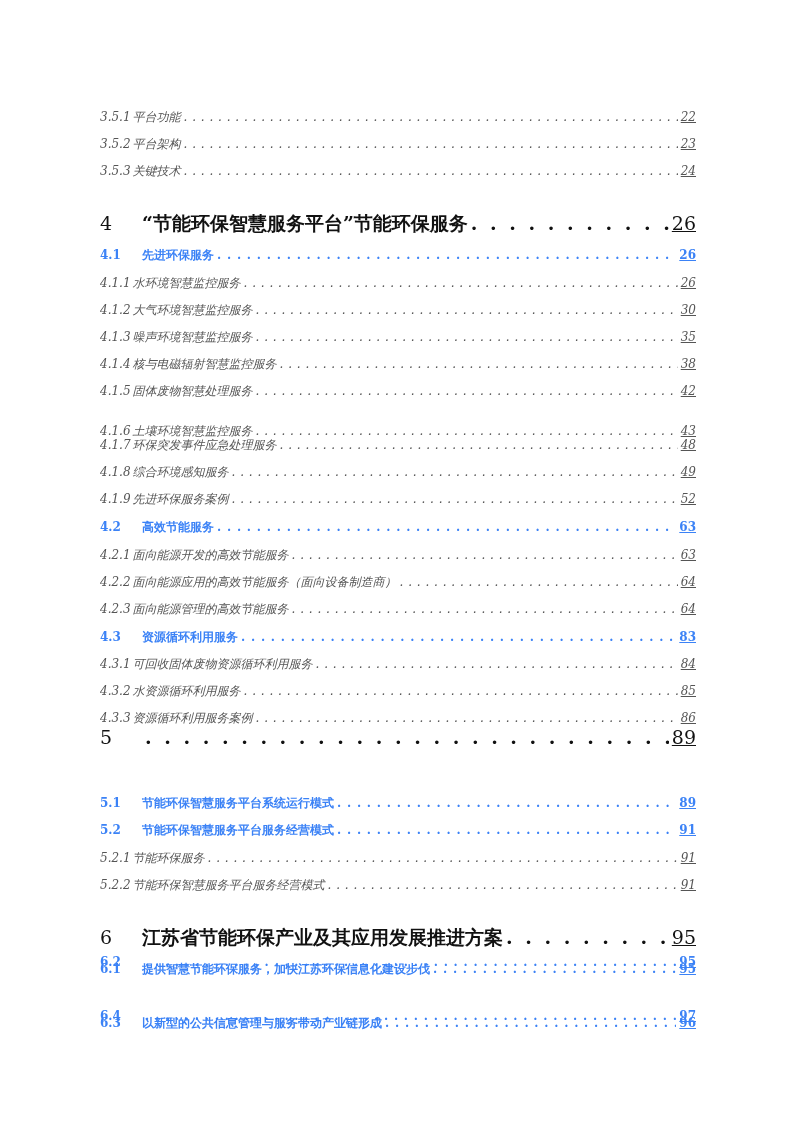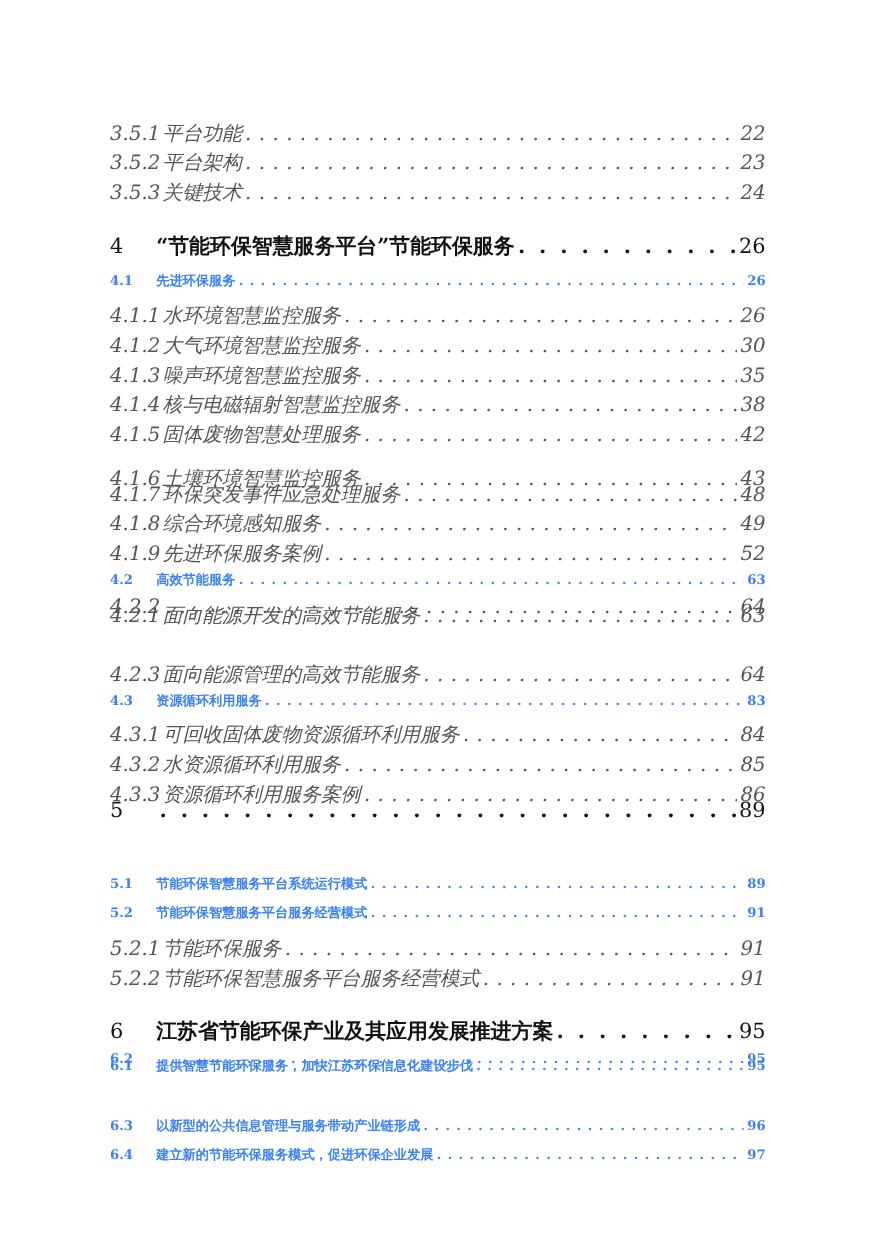--- a/index.html
+++ b/index.html
@@ -3,23 +3,23 @@
 <meta charset="utf-8">
 <style>
   html, body { margin: 0; padding: 0; background: #ffffff; }
   body { width: 793px; height: 1122px; position: relative; overflow: hidden;
          font-family: "DejaVu Serif", "Liberation Serif", serif; color: #111; }
   .row { position: absolute; left: 100px; width: 596px; display: flex; align-items: baseline; white-space: nowrap; }
   .row .num { flex: 0 0 auto; }
   .row .title { flex: 0 0 auto; margin-top: 33px; }
   .row .leader { flex: 1 1 auto; overflow: hidden; margin: 0 3px; }
   .row .leader::before { content: ". . . . . . . . . . . . . . . . . . . . . . . . . . . . . . . . . . . . . . . . . . . . . . . . . . . . . . . . . . . . . . . . . . . . . . . . . . . . . . . . . . . . . . . . . . . . . . . . . . . . . . . . . . . . . . . . . . . . . . . . . . . . . . . . . . . . . . . . . . . . . ."; letter-spacing: -1px; }
-  .row .page { flex: 0 0 auto; text-align: center; }
-
-  .l3 { font-size: 18px; color: #555; font-style: italic; height: 18px; }
+  .row .page { flex: 0 0 auto; text-align: center; text-decoration: underline; }
+
+  .l3 { font-size: 12px; color: #555; font-style: italic; height: 18px; }
   .l3 .num { width: auto; margin-right: 2px; }
   .l3 .leader::before { letter-spacing: 0.5px; }
 
   .l2 { font-size: 12px; font-weight: bold; color: #3b82f6; height: 18px; }
   .l2 .num { width: 42px; }
   .l2 .leader::before { letter-spacing: 0.8px; }
 
   .l1 { font-size: 19px; color: #111; height: 26px; }
   .l1 .num { width: 42px; }
   .l1 .title { font-weight: bold; }
@@ -121,20 +121,21 @@
       <span class="page">63</span>
     </div>
   <div class="row l3" style="top:514px">
       <span class="num">4.2.1</span>
       <span class="title">面向能源开发的高效节能服务</span>
       <span class="leader"></span>
       <span class="page">63</span>
     </div>
   <div class="row l3" style="top:541px">
       <span class="num">4.2.2</span>
+      <span class="title">面向能源应用的高效节能服务（面向设备制造商）</span>
       <span class="leader"></span>
       <span class="page">64</span>
     </div>
   <div class="row l3" style="top:568px">
       <span class="num">4.2.3</span>
       <span class="title">面向能源管理的高效节能服务</span>
       <span class="leader"></span>
       <span class="page">64</span>
     </div>
   <div class="row l2" style="top:596px">
@@ -210,17 +211,16 @@
       <span class="page">95</span>
     </div>
   <div class="row l2" style="top:982px">
       <span class="num">6.3</span>
       <span class="title">以新型的公共信息管理与服务带动产业链形成</span>
       <span class="leader"></span>
       <span class="page">96</span>
     </div>
   <div class="row l2" style="top:1009px">
       <span class="num">6.4</span>
-      <span class="title">建立新的节能环保服务模式，促进环保企业发展</span>
       <span class="leader"></span>
       <span class="page">97</span>
     </div>
 </div>
 
 </body></html>

